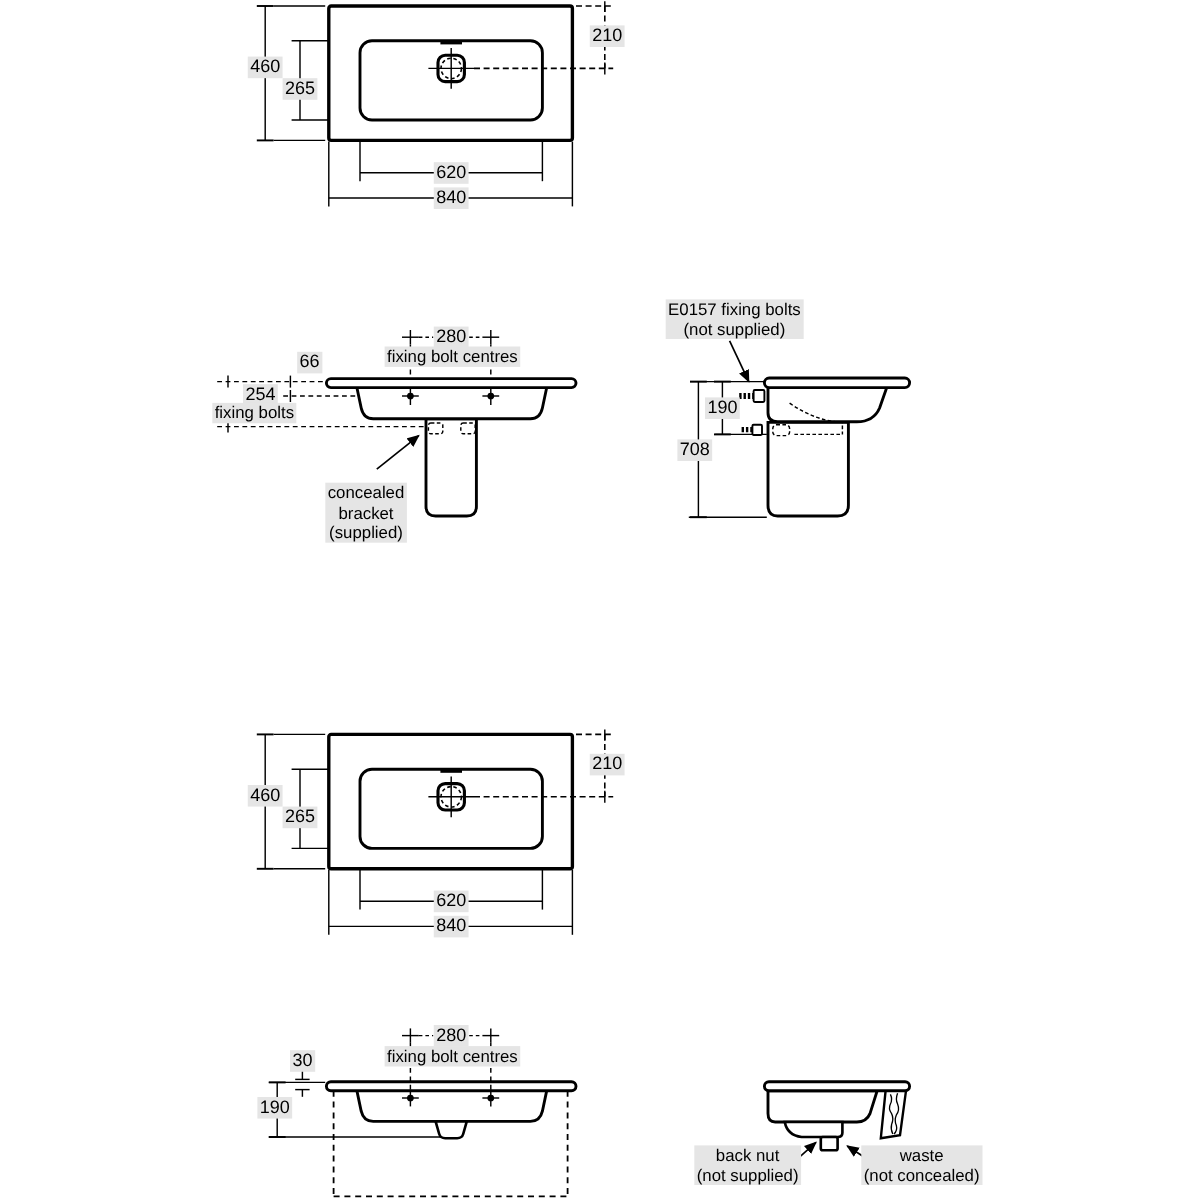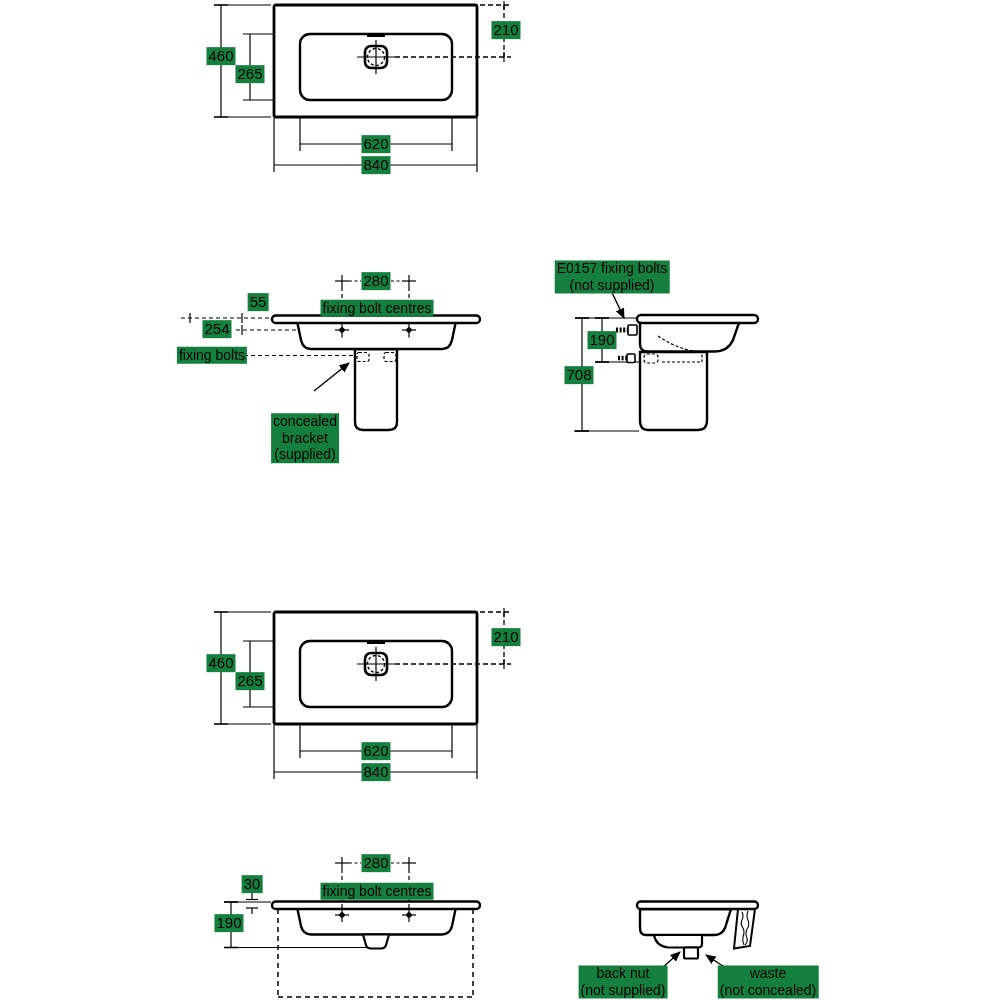--- a/index.html
+++ b/index.html
@@ -1,22 +1,22 @@
 <!DOCTYPE html>
 <html><head>
 <meta charset="utf-8">
 <style>
   html,body{margin:0;padding:0;background:#fff;}
   .canvas{position:relative;width:1000px;height:1000px;background:#ffffff;overflow:hidden;
           font-family:"Liberation Sans",sans-serif;color:#000;}
   .canvas svg{position:absolute;left:0;top:0;}
-  .lbl{position:absolute;transform:translate(-50%,-50%);background:#15803d;color:#000;
+  .lbl{position:absolute;transform:translate(-50%,-50%);background:#e5e5e5;color:#000;
        white-space:pre-line;text-align:center;line-height:1.18;padding:0 2px;}
   .num{font-size:15px;}
-  .txt{font-size:14px;margin-top:11px;}
+  .txt{font-size:14px;}
 </style>
 </head>
 <body>
 
 <div class="canvas">
 
 <svg width="1000" height="1000" viewBox="0 0 1000 1000">
   <defs>
     <marker id="ah" markerWidth="11" markerHeight="10" refX="9.5" refY="4.5" orient="auto" markerUnits="userSpaceOnUse">
       <path d="M0,0 L10.5,4.5 L0,9 Z" fill="#000"></path>
@@ -207,21 +207,21 @@
 </svg>
 
 <div class="lbl num" style="left:221px;top:56px">460</div>
 <div class="lbl num" style="left:250px;top:74px">265</div>
 <div class="lbl num" style="left:506px;top:30px">210</div>
 <div class="lbl num" style="left:376px;top:144px">620</div>
 <div class="lbl num" style="left:376px;top:165px">840</div>
 
 <div class="lbl num" style="left:376px;top:281px">280</div>
 <div class="lbl txt" style="left:377px;top:297px">fixing bolt centres</div>
-<div class="lbl num" style="left:258px;top:302px">55</div>
+<div class="lbl num" style="left:258px;top:302px">66</div>
 <div class="lbl num" style="left:217px;top:329px">254</div>
 <div class="lbl txt" style="left:212px;top:344px">fixing bolts</div>
 <div class="lbl txt" style="left:305px;top:427px">concealed
 bracket
 (supplied)</div>
 
 <div class="lbl txt" style="left:612px;top:266px">E0157 fixing bolts
 (not supplied)</div>
 <div class="lbl num" style="left:602px;top:340px">190</div>
 <div class="lbl num" style="left:579px;top:375px">708</div>

